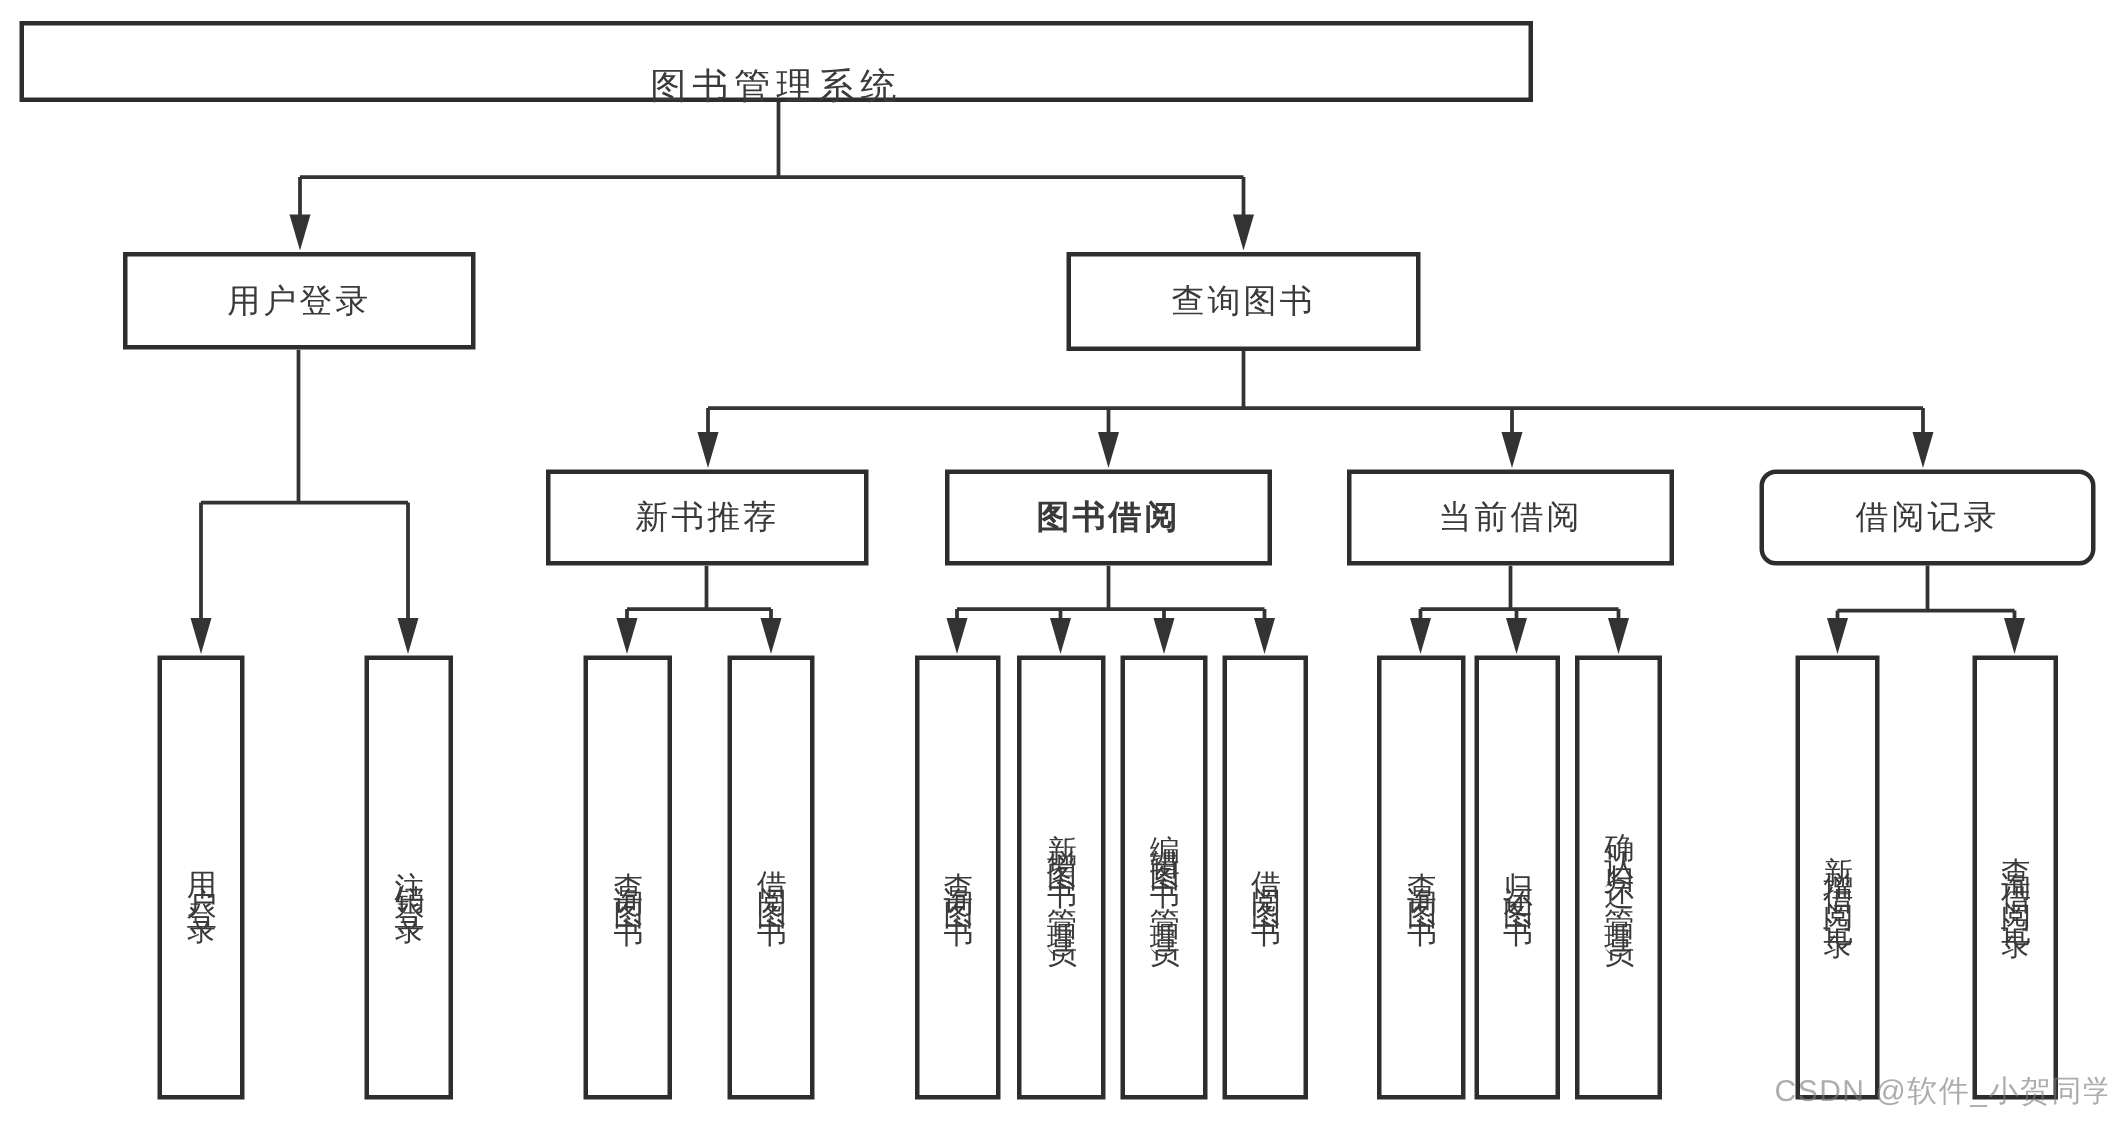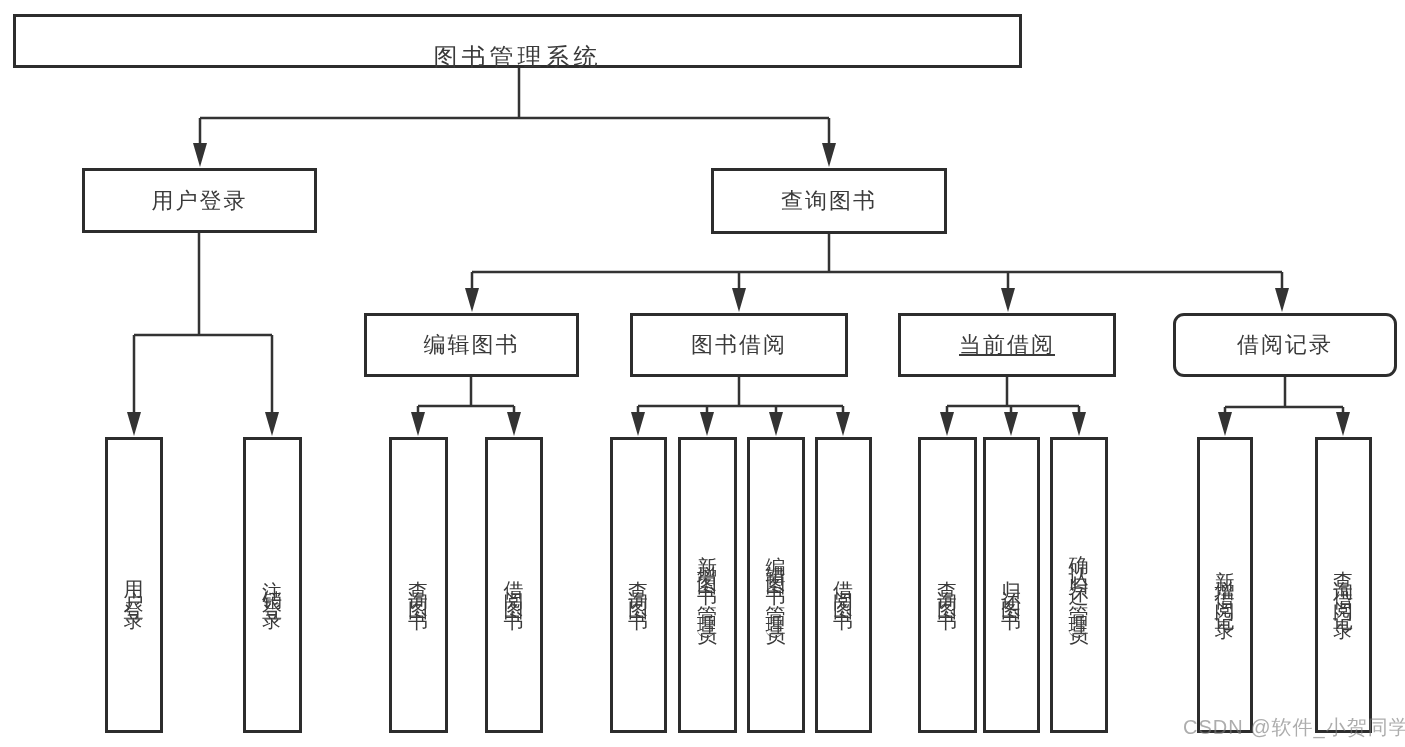--- a/index.html
+++ b/index.html
@@ -132,26 +132,26 @@
   </div>
 
   <div class="box" style="left:82px; top:168px; width:235px; height:65px;">
     <span class="hlabel">用户登录</span>
   </div>
   <div class="box" style="left:711px; top:168px; width:236px; height:66px;">
     <span class="hlabel">查询图书</span>
   </div>
 
   <div class="box" style="left:364px; top:313px; width:215px; height:64px;">
-    <span class="hlabel">编辑图书</span>
-  </div>
-  <div class="box" style="left:630px; top:313px; width:218px; height:64px;">
+    <span class="hlabel">新书推荐</span>
+  </div>
+  <div class="box" style="left:630px; top:313px; width:218px; height:64px;font-weight:bold;">
     <span class="hlabel">图书借阅</span>
   </div>
-  <div class="box" style="left:898px; top:313px; width:218px; height:64px;text-decoration:underline;">
+  <div class="box" style="left:898px; top:313px; width:218px; height:64px;">
     <span class="hlabel">当前借阅</span>
   </div>
   <div class="box" style="left:1173px; top:313px; width:224px; height:64px;border-radius:11px;">
     <span class="hlabel">借阅记录</span>
   </div>
 
   <div class="box leaf" style="left:105px; top:437px; width:58px; height:296px;">
     <span class="vlabel">用户登录</span>
   </div>
   <div class="box leaf" style="left:243px; top:437px; width:59px; height:296px;">

